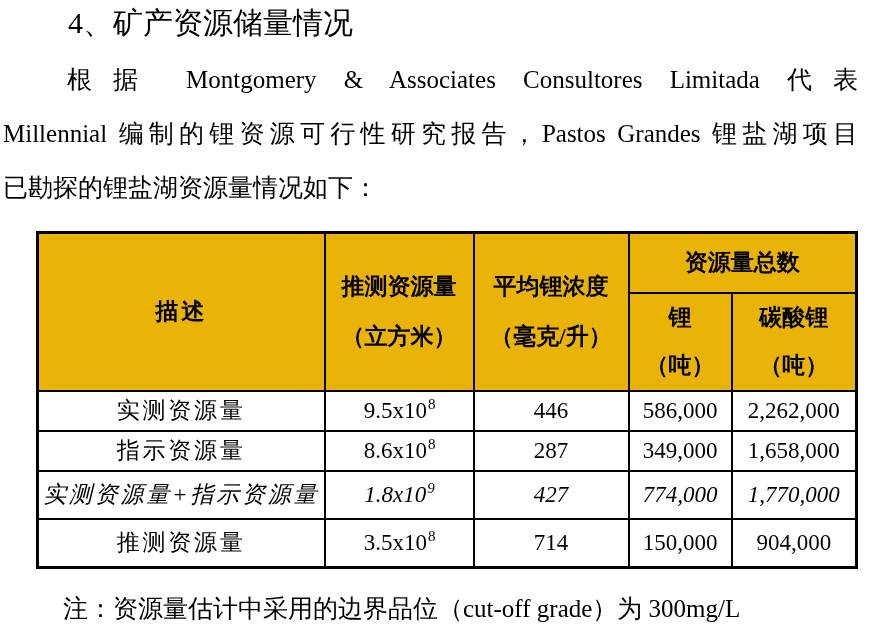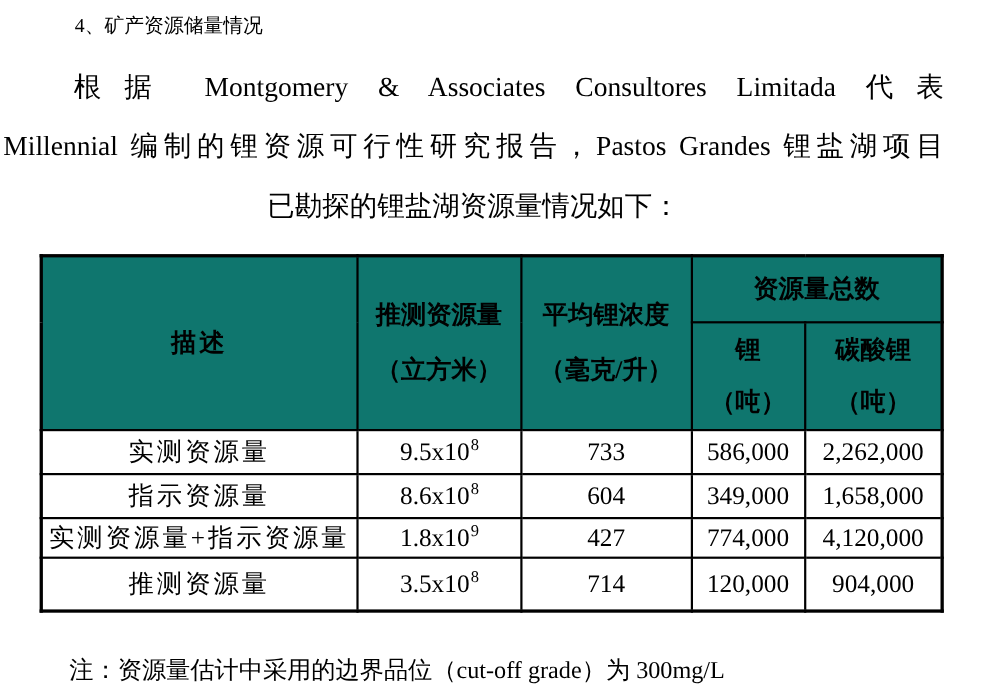--- a/index.html
+++ b/index.html
@@ -13,32 +13,31 @@
     height: 626px;
     background: #ffffff;
     color: #000000;
     font-family: "Liberation Serif", "DejaVu Serif", serif;
     overflow: hidden;
   }
   .heading {
     position: absolute;
     top: 5px;
     left: 68px;
-    font-size: 18px;
+    font-size: 30px;
     line-height: 36px;
     white-space: nowrap;
   }
   .para-line {
     position: absolute;
     left: 3px;
     width: 855px;
     font-size: 25px;
     height: 44px;
     line-height: 44px;
-    text-align: center;
   }
   .para-line.justified {
     text-align: justify;
     text-align-last: justify;
   }
   .line-1 { top: 58px; padding-left: 64px; width: 791px; }
   .line-2 { top: 112px; }
   .line-3 { top: 166px; }
 
   table.res-table {
@@ -52,46 +51,46 @@
     font-size: 23px;
   }
   .res-table th, .res-table td {
     border: 2px solid #000000;
     padding: 0;
     text-align: center;
     vertical-align: middle;
     overflow: visible;
   }
   .res-table th {
-    background: #0f766e;
+    background: #eab308;
     font-weight: bold;
   }
   .hdr-two-line { line-height: 50px; }
   .hdr-sub { line-height: 48px; }
   .row-header-top { height: 60px; }
   .row-header-bottom { height: 97px; }
   .data-row-1, .data-row-2 { height: 40px; }
-  .data-row-3 { height: 36px; }
+  .data-row-3 { height: 48px; font-style: italic; }
   .data-row-4 { height: 49px; margin-top: 18px; }
   .desc-cell {
     letter-spacing: 0.12em;
     white-space: nowrap;
   }
   .num-cell { white-space: nowrap; }
   .exp-sup {
     font-size: 15px;
     position: relative;
     top: -9px;
     left: 1px;
   }
   .note {
     position: absolute;
     top: 594px;
     left: 63px;
-    font-size: 22px;
+    font-size: 25px;
     line-height: 30px;
     white-space: nowrap;
   }
 </style>
 </head>
 <body>
 
 <div class="page">
 
   <div class="heading">4、矿产资源储量情况</div>
@@ -133,43 +132,43 @@
         <th class="hdr-sub">
           <div>碳酸锂</div>
           <div>（吨）</div>
         </th>
       </tr>
     </thead>
     <tbody>
       <tr class="data-row-1">
         <td class="desc-cell">实测资源量</td>
         <td class="num-cell"><span>9.5x10</span><span class="exp-sup">8</span></td>
-        <td class="num-cell">733</td>
+        <td class="num-cell">446</td>
         <td class="num-cell">586,000</td>
         <td class="num-cell">2,262,000</td>
       </tr>
       <tr class="data-row-2">
         <td class="desc-cell">指示资源量</td>
         <td class="num-cell"><span>8.6x10</span><span class="exp-sup">8</span></td>
-        <td class="num-cell">604</td>
+        <td class="num-cell">287</td>
         <td class="num-cell">349,000</td>
         <td class="num-cell">1,658,000</td>
       </tr>
       <tr class="data-row-3">
         <td class="desc-cell">实测资源量+指示资源量</td>
         <td class="num-cell"><span>1.8x10</span><span class="exp-sup">9</span></td>
         <td class="num-cell">427</td>
         <td class="num-cell">774,000</td>
-        <td class="num-cell">4,120,000</td>
+        <td class="num-cell">1,770,000</td>
       </tr>
       <tr class="data-row-4">
         <td class="desc-cell">推测资源量</td>
         <td class="num-cell"><span>3.5x10</span><span class="exp-sup">8</span></td>
         <td class="num-cell">714</td>
-        <td class="num-cell">120,000</td>
+        <td class="num-cell">150,000</td>
         <td class="num-cell">904,000</td>
       </tr>
     </tbody>
   </table>
 
   <div class="note">注：资源量估计中采用的边界品位（cut-off grade）为 300mg/L</div>
 
 </div>
 
 </body></html>

